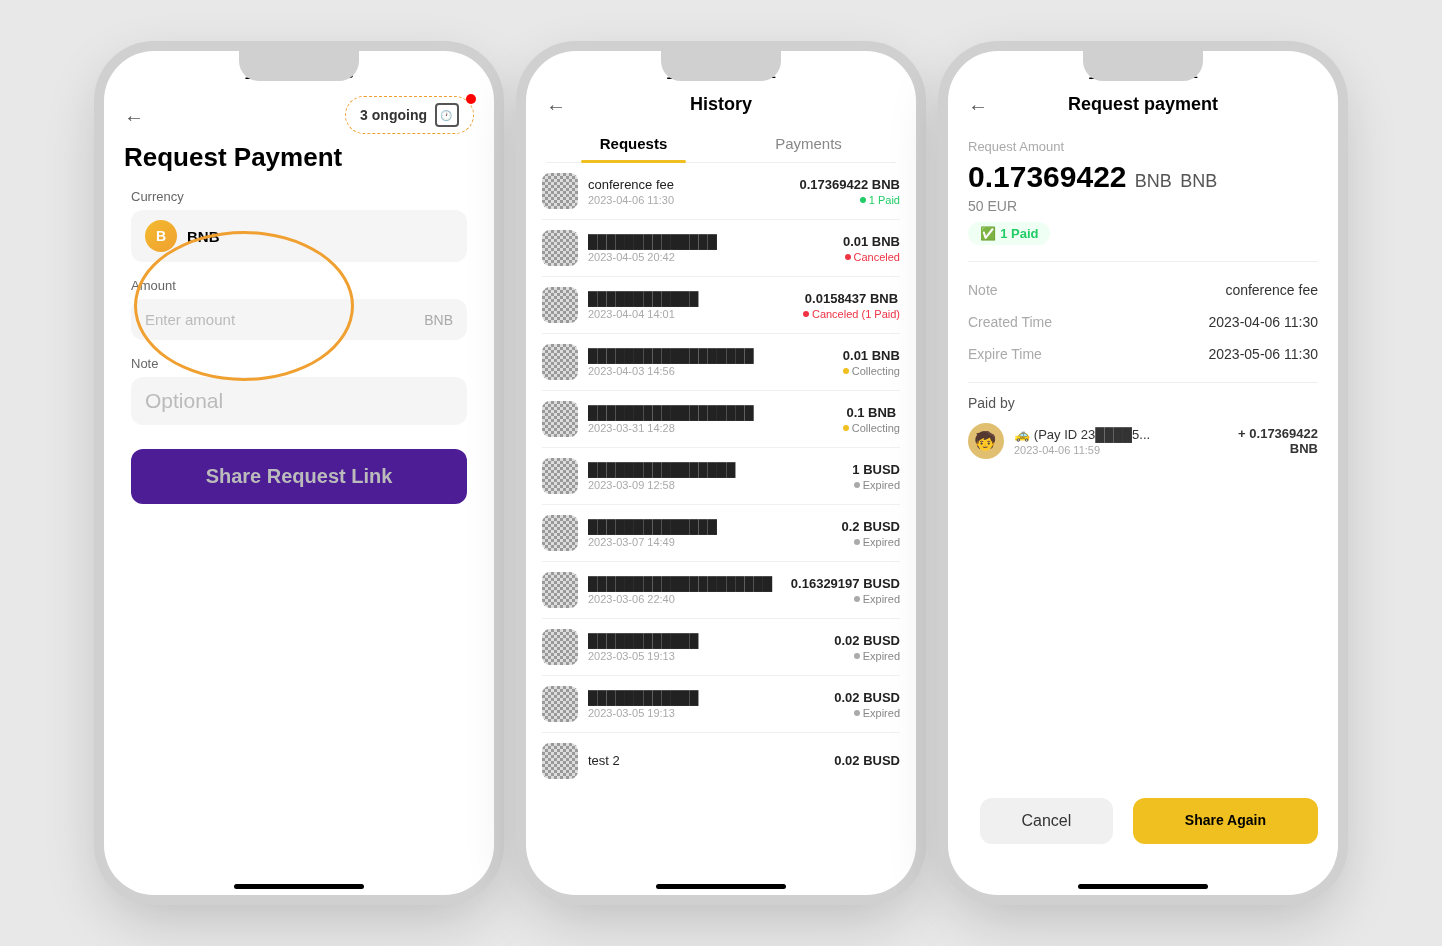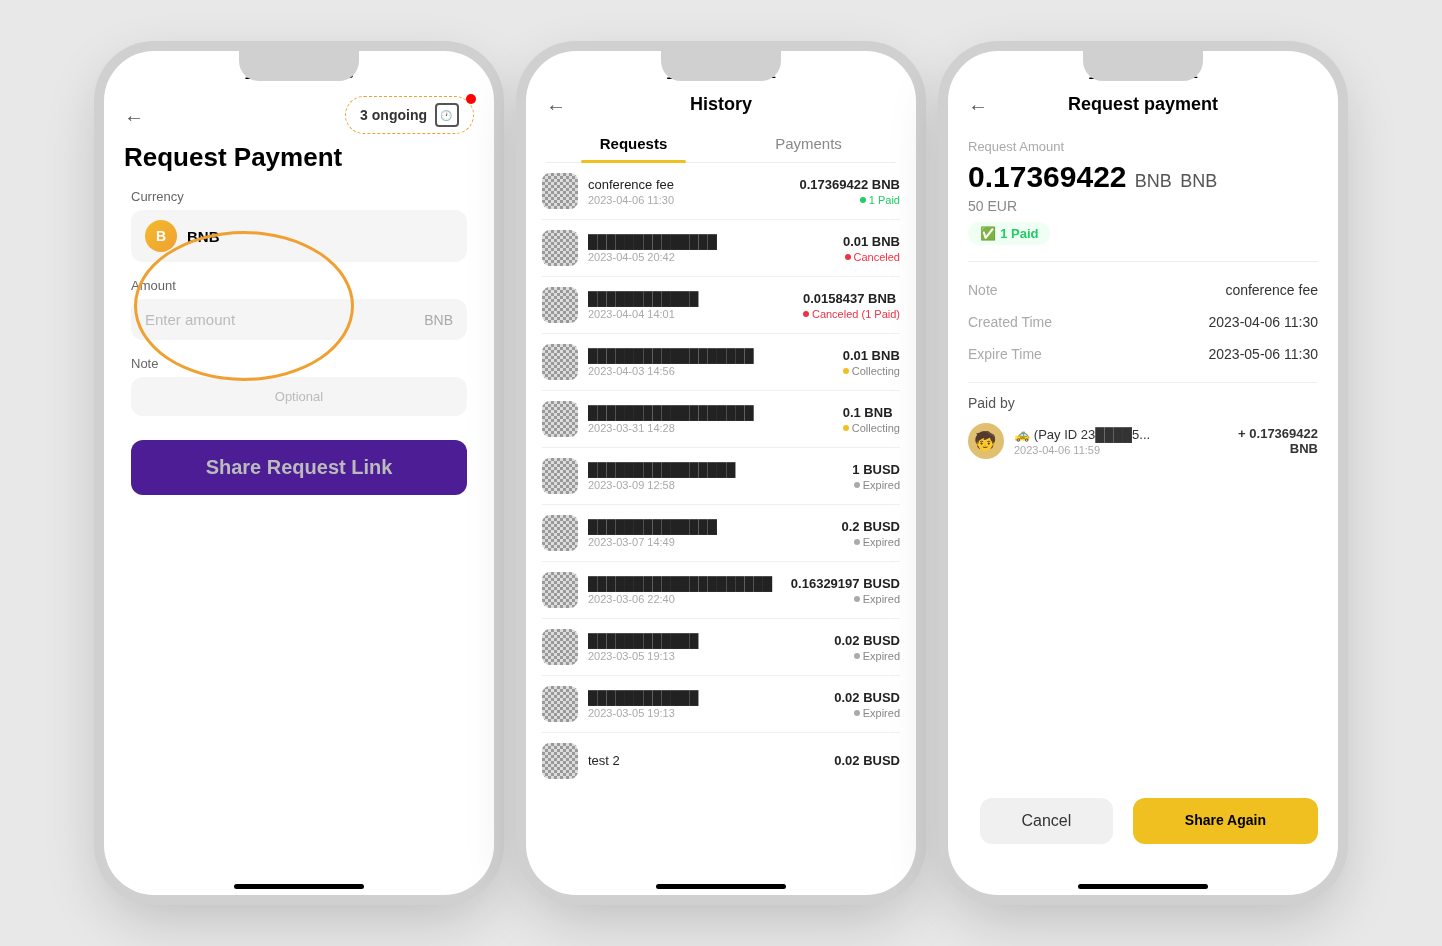--- a/index.html
+++ b/index.html
@@ -245,22 +245,21 @@
       color: #aaa;
       font-size: 14px;
     }
 
     .note-input {
       background: #f5f5f5;
       border-radius: 12px;
       padding: 12px 14px;
       margin-bottom: 24px;
       color: #bbb;
-      font-size: 13px;
-      text-align: center;
+      font-size: 21px;
     }
 
     .share-btn {
       background: #4c1d95;
       border-radius: 12px;
       padding: 16px;
       text-align: center;
       color: #bbb;
       font-size: 20px;
       font-weight: 700;
@@ -381,21 +380,21 @@
       color: #222;
       margin-bottom: 2px;
     }
 
     .history-date {
       font-size: 11px;
       color: #aaa;
     }
 
     .history-right {
-      text-align: left;
+      text-align: center;
     }
 
     .history-amount {
       font-size: 13px;
       font-weight: 600;
       color: #222;
       margin-bottom: 2px;
     }
 
     .status-badge {

